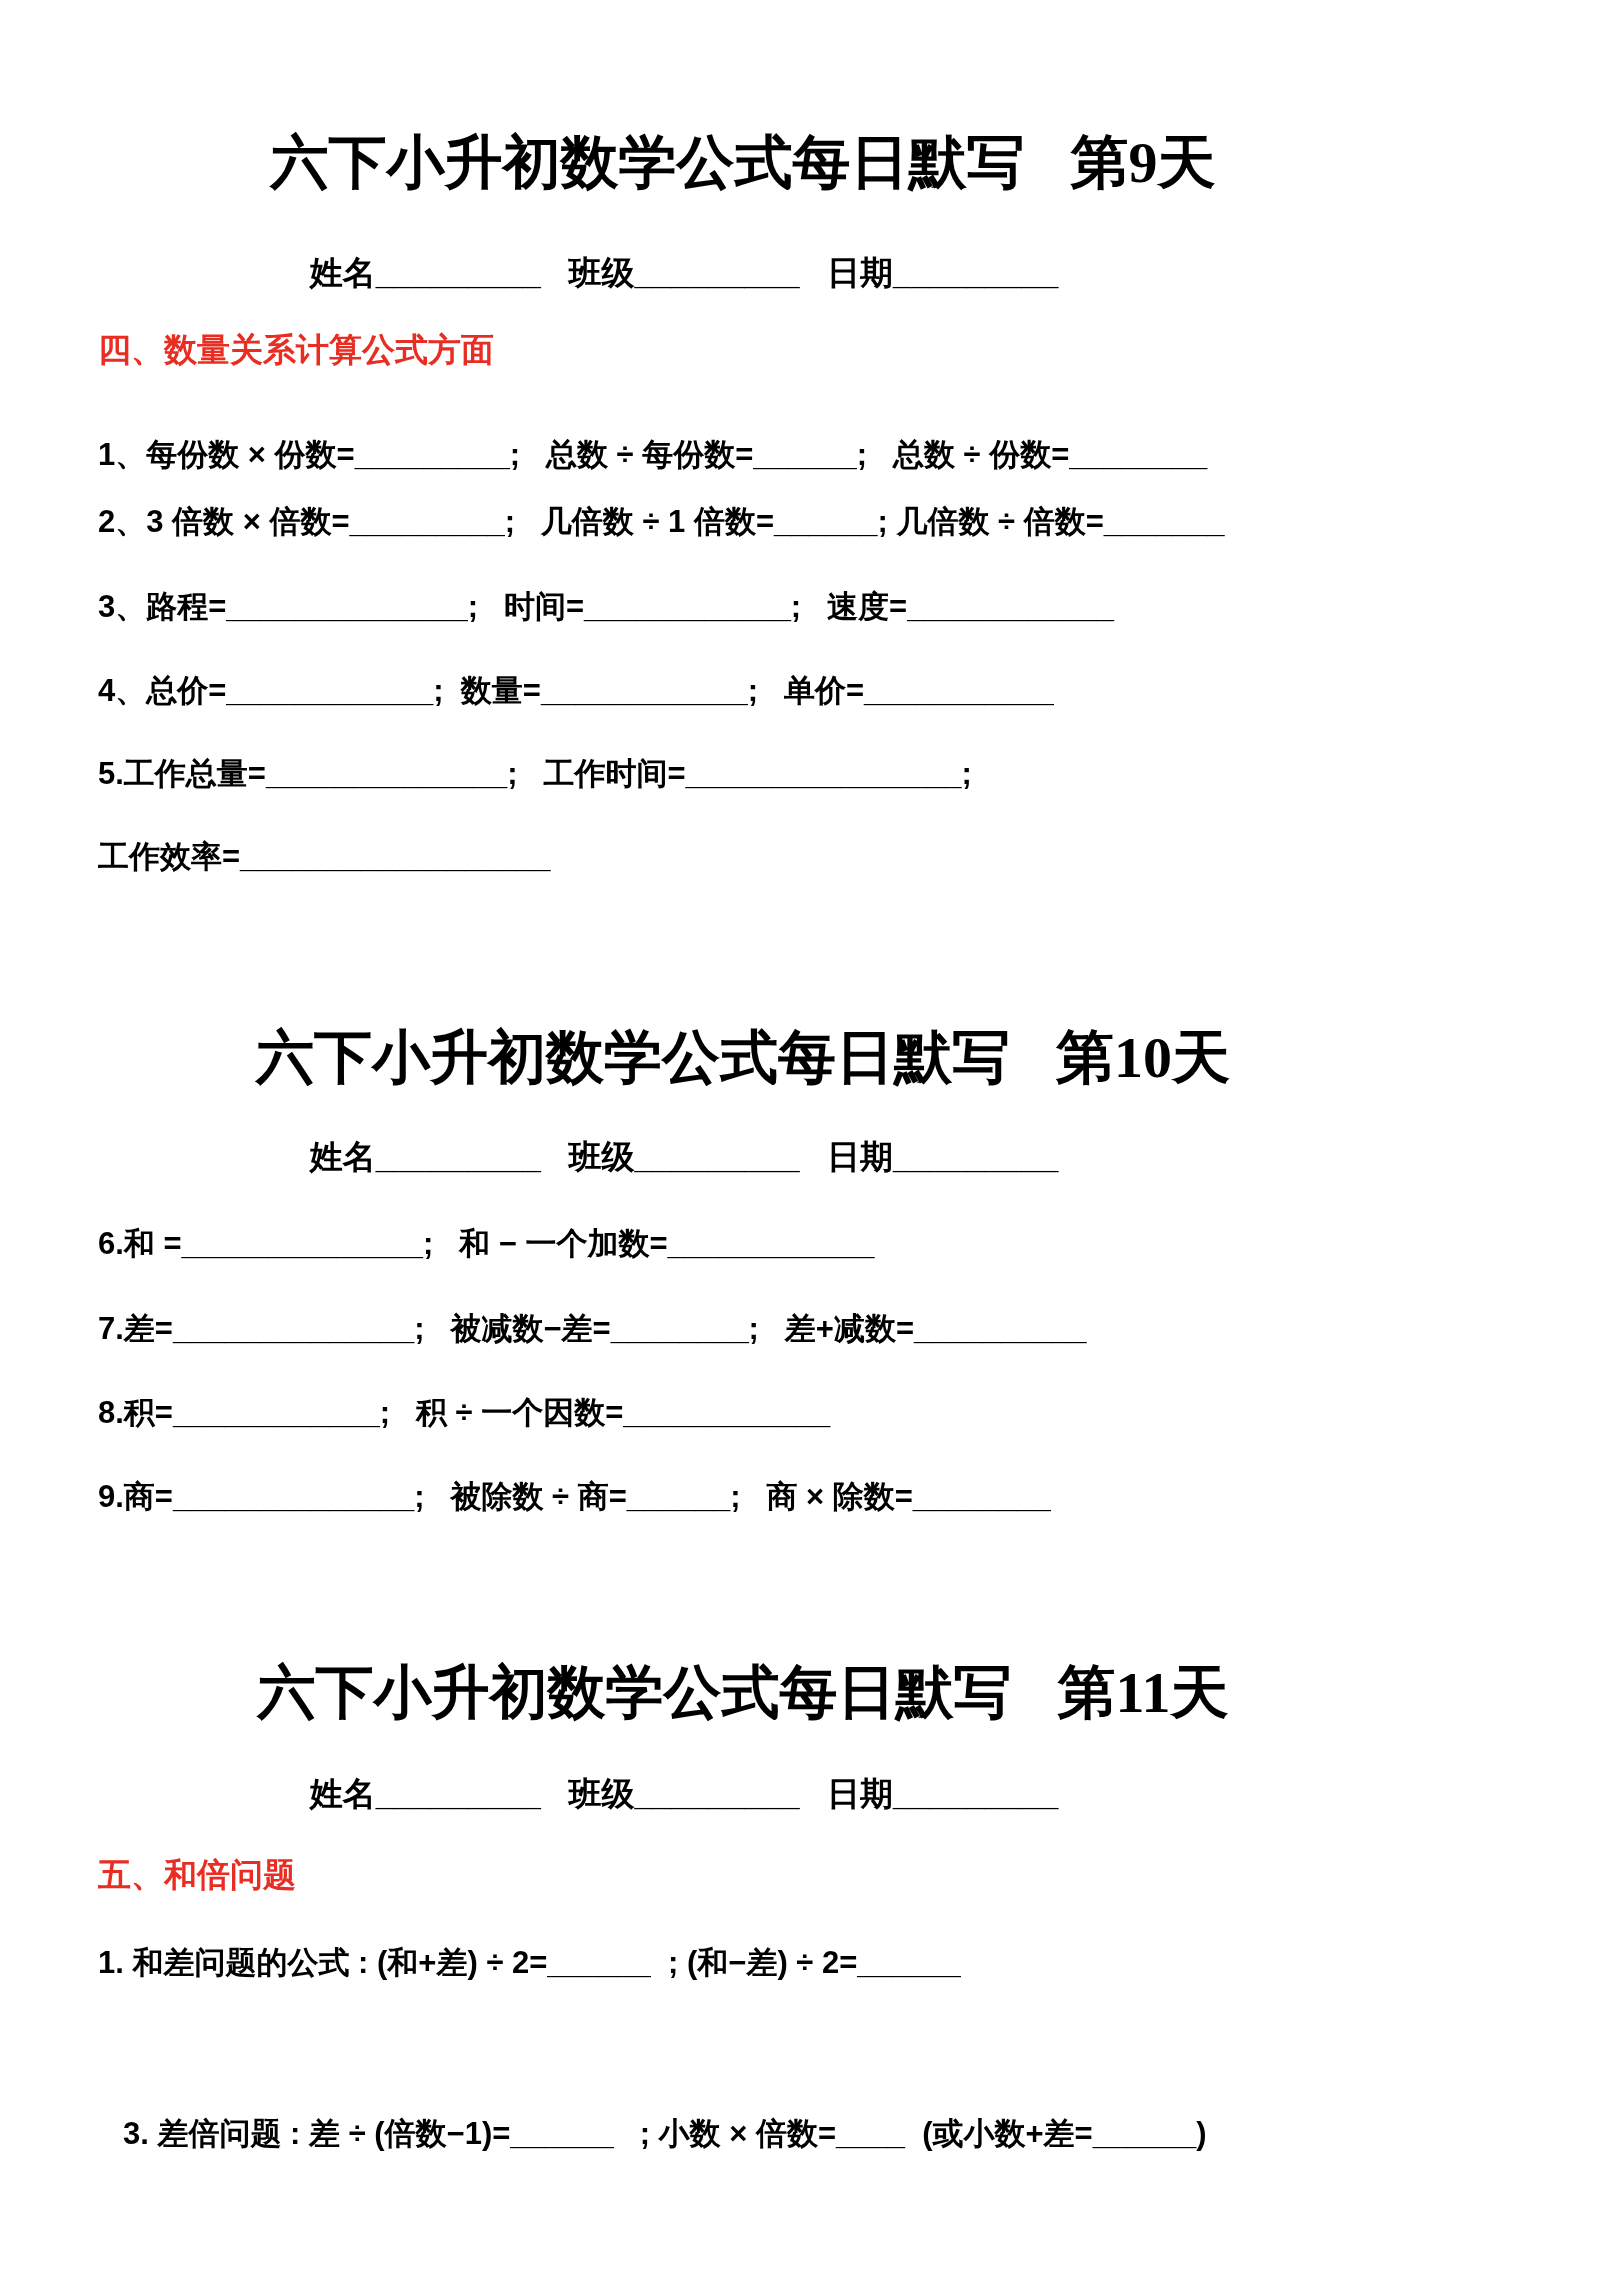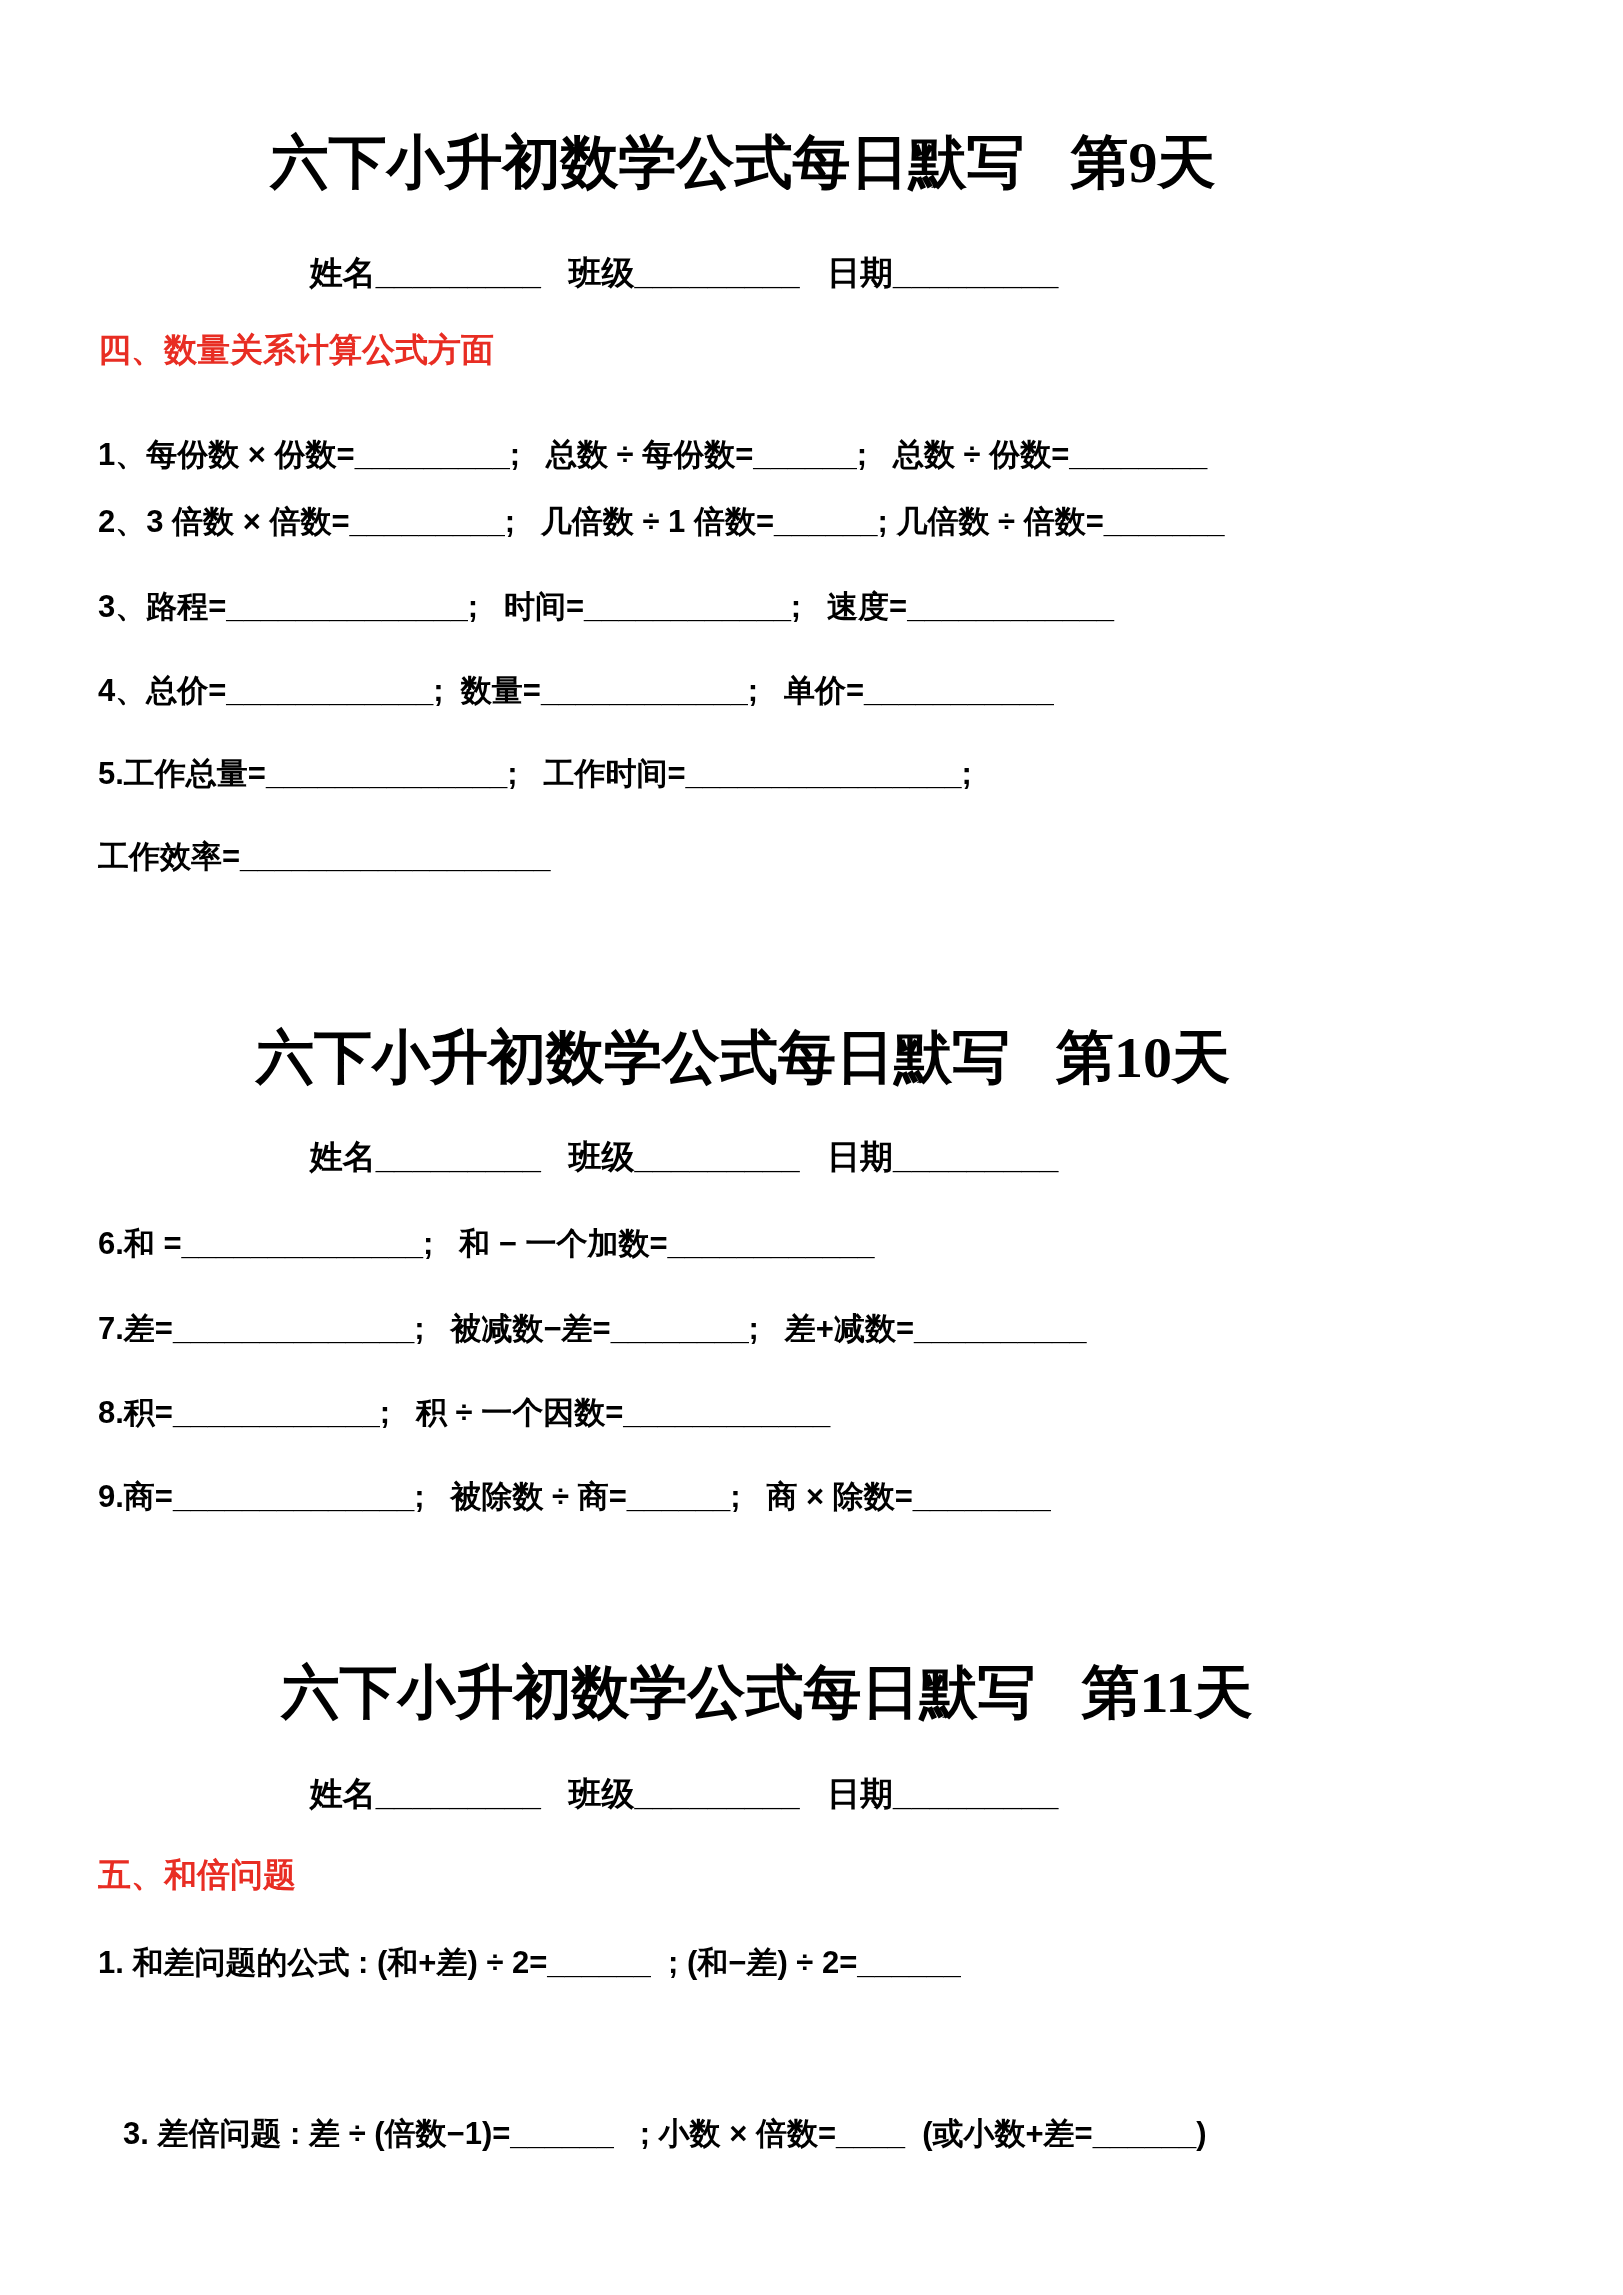--- a/index.html
+++ b/index.html
@@ -66,21 +66,21 @@
   .t-d9-l4 { top: 755px; }
   .t-d9-l5 { top: 838px; }
   
   .t-d10-title  { top: 1026px; }
   .t-d10-fields { top: 1138px; }
   .t-d10-l0 { top: 1225px; }
   .t-d10-l1 { top: 1310px; }
   .t-d10-l2 { top: 1394px; }
   .t-d10-l3 { top: 1478px; }
   
-  .t-d11-title  { top: 1661px; margin-left: 24px; }
+  .t-d11-title  { top: 1661px; }
   .t-d11-fields { top: 1775px; }
   .t-d11-header { top: 1856px; }
   .t-d11-l0 { top: 1944px; }
   .t-d11-l1 { top: 2030px; }
   .t-d11-l2 { top: 2115px; margin-left: 25px; }
 </style>
 </head>
 <body>
 
 <div class="page">

